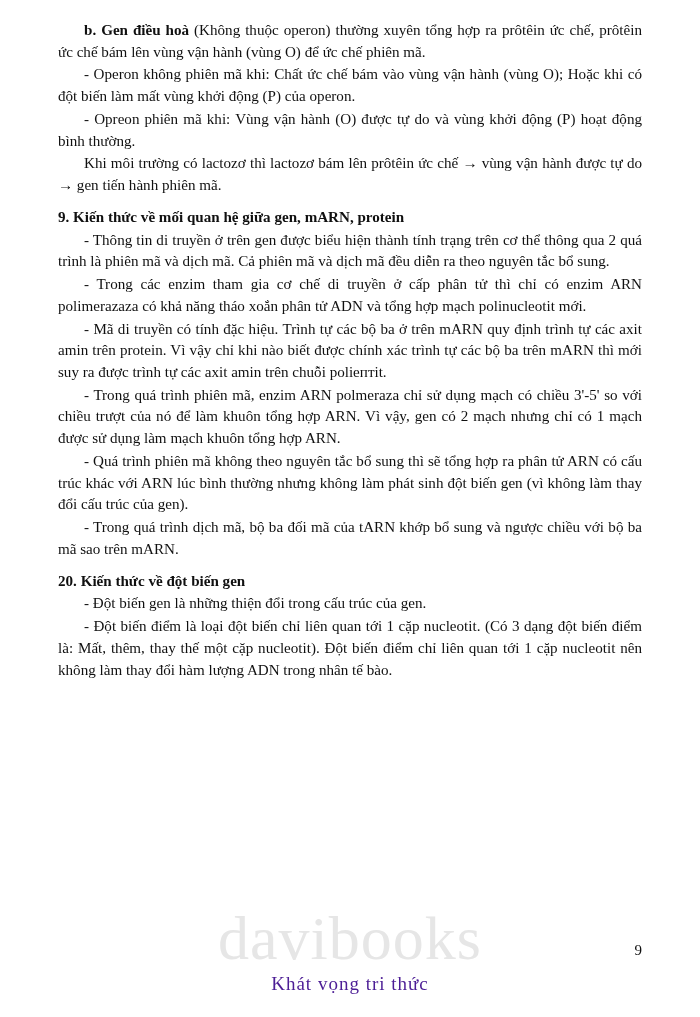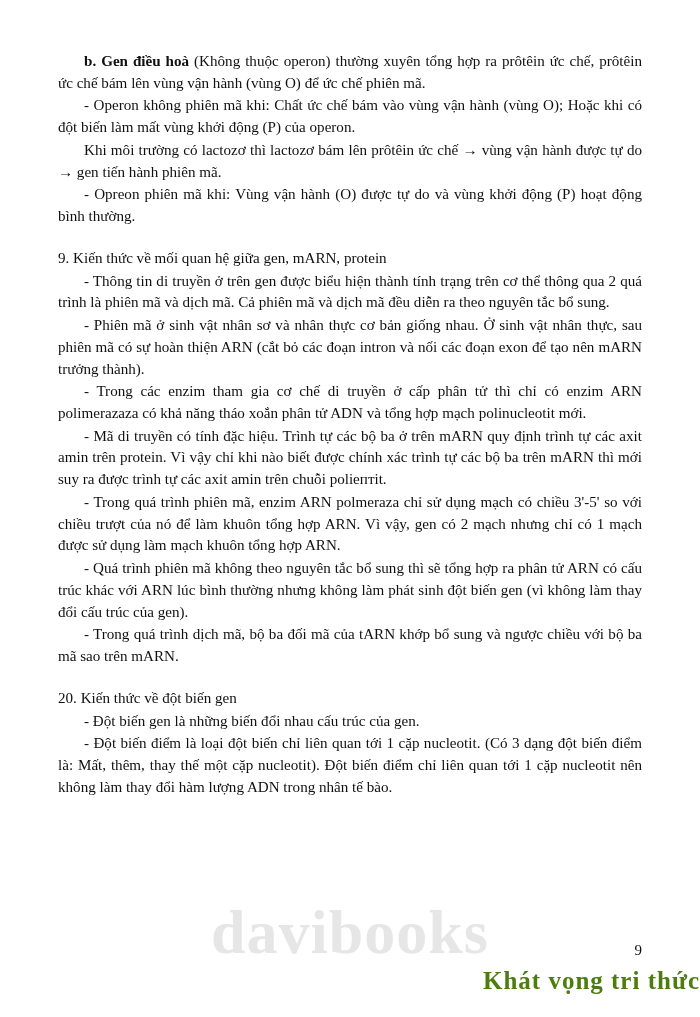--- a/index.html
+++ b/index.html
@@ -14,70 +14,68 @@
     color: #101010;
     overflow: hidden;
     position: relative;
   }
   .page {
     position: absolute;
     left: 0; top: 0;
     width: 700px;
     height: 1017px;
     box-sizing: border-box;
-    padding: 51px 58px 30px 58px;
+    padding: 20px 58px 30px 58px;
   }
   .content {
     position: relative;
     z-index: 2;
     font-size: 15.1px;
     line-height: 1.44;
     text-align: justify;
   }
   p {
     margin: 0 0 1px 0;
     text-indent: 0;
   }
   .para {
     text-indent: 26px;
   }
   .head {
-    font-weight: normal;
-    margin-top: 20px;
+    font-weight: bold;
+    margin-top: 10px;
     text-indent: 0;
   }
   .bold {
     font-weight: bold;
   }
   .watermark {
     position: absolute;
     z-index: 1;
     left: 0;
     right: 0;
     bottom: 22px;
     text-align: center;
     color: #e2e2e2;
     pointer-events: none;
     user-select: none;
-    font-weight: bold;
   }
   .wm-main {
     font-family: "Liberation Serif", serif;
     font-size: 62px;
     letter-spacing: 1px;
     line-height: 1;
     color: #e6e6e6;
   }
   .wm-sub {
     font-family: "Liberation Serif", serif;
-    font-size: 25px;
+    font-size: 19px;
     letter-spacing: 1px;
     margin-top: 4px;
-    color: #4d7c0f;
-    text-align: right;
+    color: #4c1d95;
   }
   .page-number {
     position: absolute;
     z-index: 3;
     right: 58px;
     bottom: 58px;
     font-size: 15px;
     color: #101010;
   }
 </style>
@@ -85,45 +83,44 @@
 <body>
 
 <div class="page">
 
   <div class="content">
 
     <p class="para"><span class="bold">b. Gen điều hoà</span><span> (Không thuộc operon) thường xuyên tổng hợp ra prôtêin ức chế, prôtêin ức chế bám lên vùng vận hành (vùng O) để ức chế phiên mã.</span></p>
 
     <p class="para">- Operon không phiên mã khi: Chất ức chế bám vào vùng vận hành (vùng O); Hoặc khi có đột biến làm mất vùng khởi động (P) của operon.</p>
 
+    <p class="para">- Opreon phiên mã khi: Vùng vận hành (O) được tự do và vùng khởi động (P) hoạt động bình thường.</p>
+
     <p class="para">Khi môi trường có lactozơ thì lactozơ bám lên prôtêin ức chế → vùng vận hành được tự do → gen tiến hành phiên mã.</p>
-
-    <p class="para">- Opreon phiên mã khi: Vùng vận hành (O) được tự do và vùng khởi động (P) hoạt động bình thường.</p>
 
 
     <p class="head">9. Kiến thức về mối quan hệ giữa gen, mARN, protein</p>
 
     <p class="para">- Thông tin di truyền ở trên gen được biểu hiện thành tính trạng trên cơ thể thông qua 2 quá trình là phiên mã và dịch mã. Cả phiên mã và dịch mã đều diễn ra theo nguyên tắc bổ sung.</p>
 
-    <p class="para">- Phiên mã ở sinh vật nhân sơ và nhân thực cơ bản giống nhau. Ở sinh vật nhân thực, sau phiên mã có sự hoàn thiện ARN (cắt bỏ các đoạn intron và nối các đoạn exon để tạo nên mARN trưởng thành).</p>
 
     <p class="para">- Trong các enzim tham gia cơ chế di truyền ở cấp phân tử thì chỉ có enzim ARN polimerazaza có khả năng tháo xoắn phân tử ADN và tổng hợp mạch polinucleotit mới.</p>
 
     <p class="para">- Mã di truyền có tính đặc hiệu. Trình tự các bộ ba ở trên mARN quy định trình tự các axit amin trên protein. Vì vậy chỉ khi nào biết được chính xác trình tự các bộ ba trên mARN thì mới suy ra được trình tự các axit amin trên chuỗi poliептit.</p>
 
     <p class="para">- Trong quá trình phiên mã, enzim ARN polmeraza chỉ sử dụng mạch có chiều 3'-5' so với chiều trượt của nó để làm khuôn tổng hợp ARN. Vì vậy, gen có 2 mạch nhưng chỉ có 1 mạch được sử dụng làm mạch khuôn tổng hợp ARN.</p>
 
     <p class="para">- Quá trình phiên mã không theo nguyên tắc bổ sung thì sẽ tổng hợp ra phân tử ARN có cấu trúc khác với ARN lúc bình thường nhưng không làm phát sinh đột biến gen (vì không làm thay đổi cấu trúc của gen).</p>
 
 
     <p class="para">- Trong quá trình dịch mã, bộ ba đối mã của tARN khớp bổ sung và ngược chiều với bộ ba mã sao trên mARN.</p>
 
     <p class="head">20. Kiến thức về đột biến gen</p>
 
-    <p class="para">- Đột biến gen là những biến đổi nhau cấu trúc của gen.</p>
+    <p class="para">- Đột biến gen là những thiện đổi trong cấu trúc của gen.</p>
 
     <p class="para">- Đột biến điểm là loại đột biến chỉ liên quan tới 1 cặp nucleotit. (Có 3 dạng đột biến điểm là: Mất, thêm, thay thế một cặp nucleotit). Đột biến điểm chỉ liên quan tới 1 cặp nucleotit nên không làm thay đổi hàm lượng ADN trong nhân tế bào.</p>
 
   </div>
 
   <div class="watermark">
     <div class="wm-main">davibooks</div>
     <div class="wm-sub">Khát vọng tri thức</div>
   </div>
 

